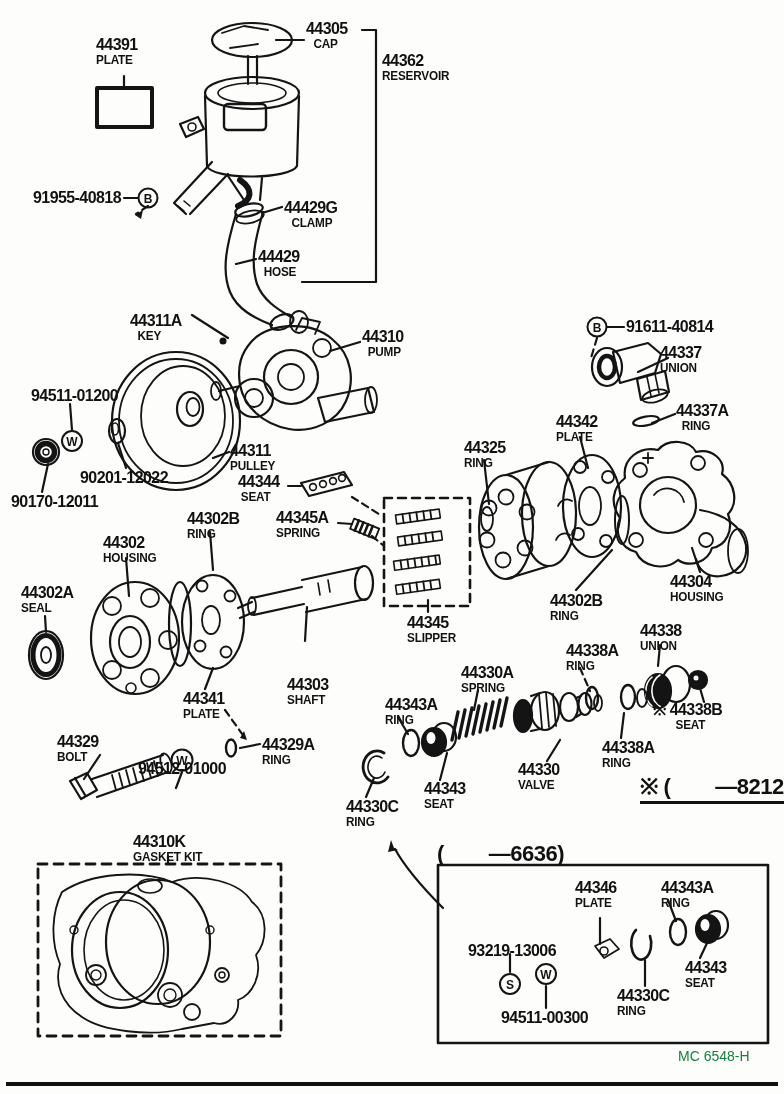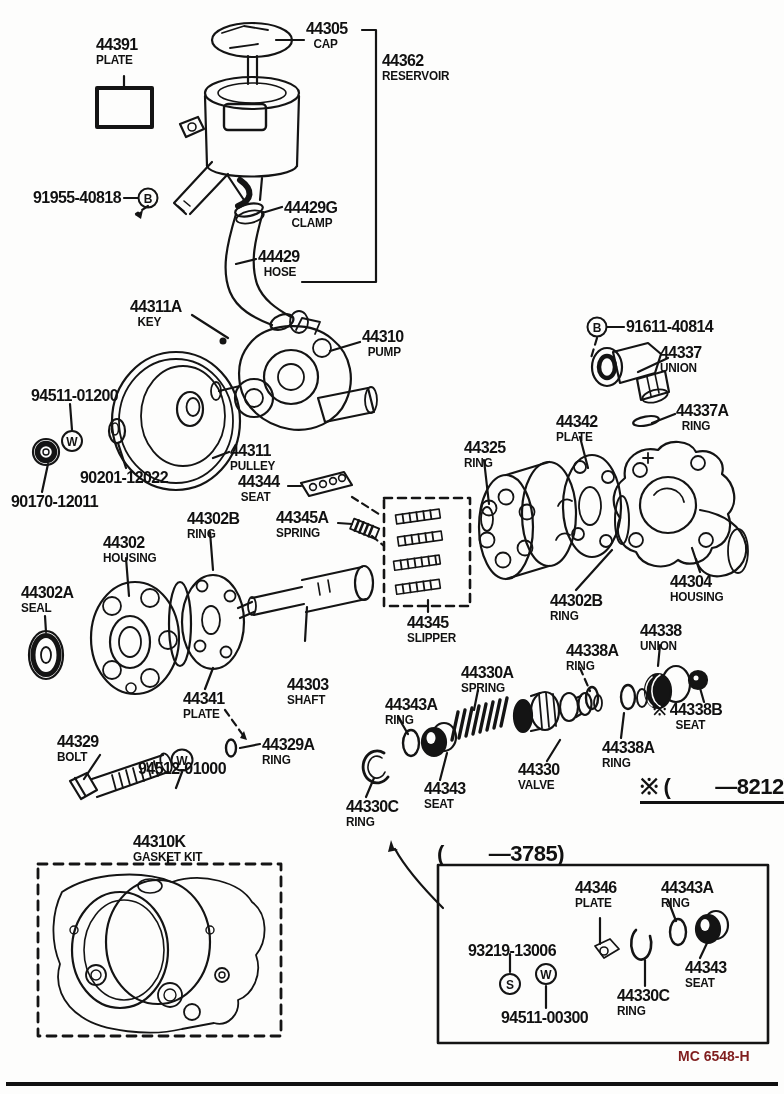--- a/index.html
+++ b/index.html
@@ -4,21 +4,21 @@
 <style>
   html,body{margin:0;padding:0;background:#e8e8e8;}
   #page{position:relative;width:784px;height:1094px;background:#fdfdfc;overflow:hidden;
         font-family:"Liberation Sans",sans-serif;}
   svg{position:absolute;left:0;top:0;}
   .lbl{position:absolute;color:#111;font-weight:bold;line-height:1.05;white-space:nowrap;}
   .lbl .num{display:block;font-size:17px;letter-spacing:-0.6px;transform:scaleX(.94);transform-origin:left top;}
   .lbl .nm{display:block;font-size:12.5px;letter-spacing:-0.2px;transform:scaleX(.94);transform-origin:left top;}
   .note{position:absolute;color:#111;font-weight:bold;font-size:22px;white-space:pre;letter-spacing:-0.5px;}
   .note.u{border-bottom:3px solid #111;padding-bottom:1px;}
-  .footer{position:absolute;color:#7f1d1d;font-weight:bold;font-size:14px;letter-spacing:0px;}
+  .footer{position:absolute;color:#15803d;font-weight:normal;font-size:14px;letter-spacing:0px;}
   .botline{position:absolute;left:6px;top:1082px;width:772px;height:4px;background:#111;}
 </style>
 </head>
 <body>
 
 <div id="page">
 
 <svg width="784" height="1094" viewBox="0 0 784 1094">
   <g fill="none" stroke="#141414" stroke-width="2.2" stroke-linecap="round" stroke-linejoin="round">
 
@@ -326,21 +326,21 @@
       <span class="num">91955-40818</span>
     </div>
 <div class="lbl" style="left:284px;top:199px">
       <span class="num">44429G</span>
       <span class="nm" style="padding-left:8px">CLAMP</span>
     </div>
 <div class="lbl" style="left:258px;top:248px">
       <span class="num">44429</span>
       <span class="nm" style="padding-left:6px">HOSE</span>
     </div>
-<div class="lbl" style="left:130px;top:298px">
+<div class="lbl" style="left:130px;top:312px">
       <span class="num">44311A</span>
       <span class="nm" style="padding-left:8px">KEY</span>
     </div>
 <div class="lbl" style="left:362px;top:328px">
       <span class="num">44310</span>
       <span class="nm" style="padding-left:6px">PUMP</span>
     </div>
 <div class="lbl" style="left:626px;top:318px">
       <span class="num">91611-40814</span>
     </div>
@@ -481,17 +481,17 @@
 <div class="lbl" style="left:617px;top:987px">
       <span class="num">44330C</span>
       <span class="nm">RING</span>
     </div>
 <div class="lbl" style="left:685px;top:959px">
       <span class="num">44343</span>
       <span class="nm">SEAT</span>
     </div>
 
 <div class="note u" style="left:640px;top:770px">※ (        —8212)</div>
-<div class="note" style="left:437px;top:841px">(        —3785)</div>
+<div class="note" style="left:437px;top:841px">(        —6636)</div>
 <div class="footer" style="left:678px;top:1048px">MC  6548-H</div>
 <div class="botline"></div>
 
 </div>
 
 </body></html>

